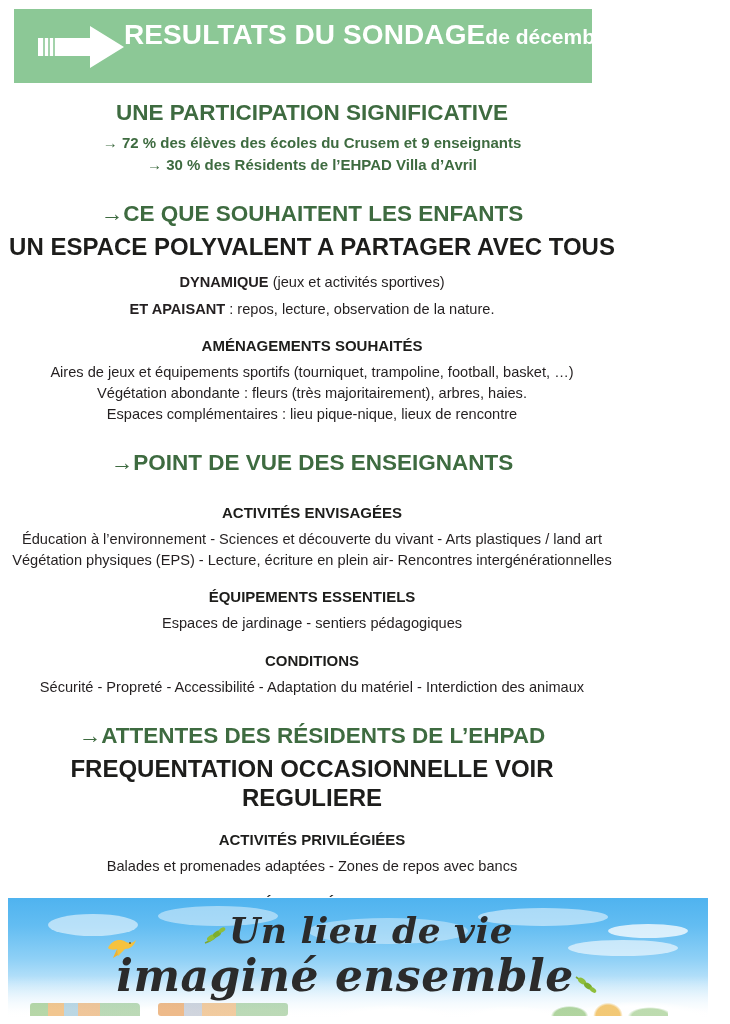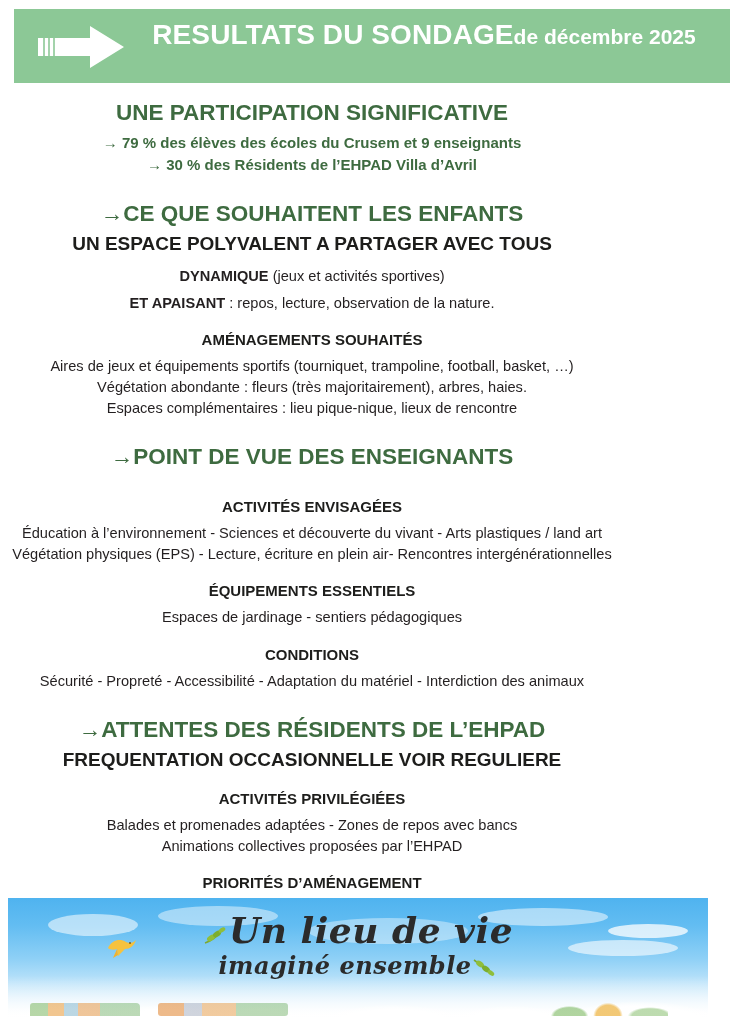--- a/index.html
+++ b/index.html
@@ -9,21 +9,21 @@
     font-family:"Liberation Sans", sans-serif;
     color:#231f20;
     overflow:hidden;
     position:relative;
   }
 
   
   .header-band{
     position:absolute;
     left:14px; top:9px;
-    width:716px; height:74px;
+    width:578px; height:74px;
     background:#8cc896;
   }
   .header-arrow{
     position:absolute;
     left:24px; top:16px;
     width:86px; height:44px;
   }
   .header-text-wrap{
     position:absolute;
     left:110px; right:6px; top:11px;
@@ -67,21 +67,21 @@
     font-weight:bold;
     line-height:1.15;
   }
   .h-green.big{ font-size:22.5px; }
 
   .h-black{
     color:#1d1d1b;
     font-weight:bold;
     line-height:1.2;
   }
-  .h-black.lvl2{ font-size:19px; }
+  .h-black.lvl2{ font-size:24px; }
   .sub-head{
     color:#1d1d1b;
     font-weight:bold;
     font-size:15px;
     line-height:1.25;
   }
   .line{
     color:#231f20;
     font-size:14.6px;
     line-height:1.42;
@@ -185,21 +185,21 @@
     left:0; right:0; top:14px;
     text-align:center;
     color:#2b2b2b;
     font-family:"DejaVu Serif", serif;
     font-weight:bold;
     font-style:italic;
     line-height:1.0;
     pointer-events:none;
   }
   .ft-l1{ font-size:36px; letter-spacing:.5px; }
-  .ft-l2{ font-size:24px; letter-spacing:.5px; margin-top:6px; }
+  .ft-l2{ font-size:44px; letter-spacing:.5px; margin-top:6px; }
   .sprig{
     display:inline-block;
     width:26px; height:22px;
     vertical-align:-4px;
   }
 </style>
 </head>
 <body>
 
 <div class="header-band">
@@ -214,21 +214,21 @@
       <span class="header-title">RESULTATS DU SONDAGE</span><span class="header-date">de décembre 2025</span>
     </div>
   </div>
 </div>
 
 <div class="content">
 
   <div class="sec">
     <div class="h-green big">UNE PARTICIPATION SIGNIFICATIVE</div>
     <div class="sp-6"></div>
-    <div class="line green-bold">→  79 % des élèves des écoles du Crusem et 9 enseignants</div>
+    <div class="line green-bold">→  72 % des élèves des écoles du Crusem et 9 enseignants</div>
     <div class="line green-bold">→  30 % des Résidents de l’EHPAD Villa d’Avril</div>
   </div>
 
   <div class="sp-26"></div>
 
   <div class="sec">
     <div class="h-green big">→CE QUE SOUHAITENT LES ENFANTS</div>
     <div class="sp-6"></div>
     <div class="h-black lvl2">UN ESPACE POLYVALENT A PARTAGER AVEC TOUS</div>
     <div class="sp-10"></div>
@@ -274,21 +274,20 @@
 
   <div class="sec">
     <div class="h-green big">→ATTENTES DES RÉSIDENTS DE L’EHPAD</div>
     <div class="sp-6"></div>
     <div class="h-black lvl2">FREQUENTATION OCCASIONNELLE VOIR REGULIERE</div>
 
     <div class="sp-18"></div>
     <div class="sub-head">ACTIVITÉS PRIVILÉGIÉES</div>
     <div class="sp-6"></div>
     <div class="line">Balades et promenades adaptées - Zones de repos avec bancs</div>
-    <div class="line">Animations collectives proposées par l’EHPAD</div>
 
     <div class="sp-18"></div>
     <div class="sub-head">PRIORITÉS D’AMÉNAGEMENT</div>
     <div class="sp-6"></div>
     <div class="line">Accessibilité PMR - Éclairage adapté - Zones ombragées - Cheminements sécurisés</div>
   </div>
 
 </div>
 
 <div class="footer-banner">

